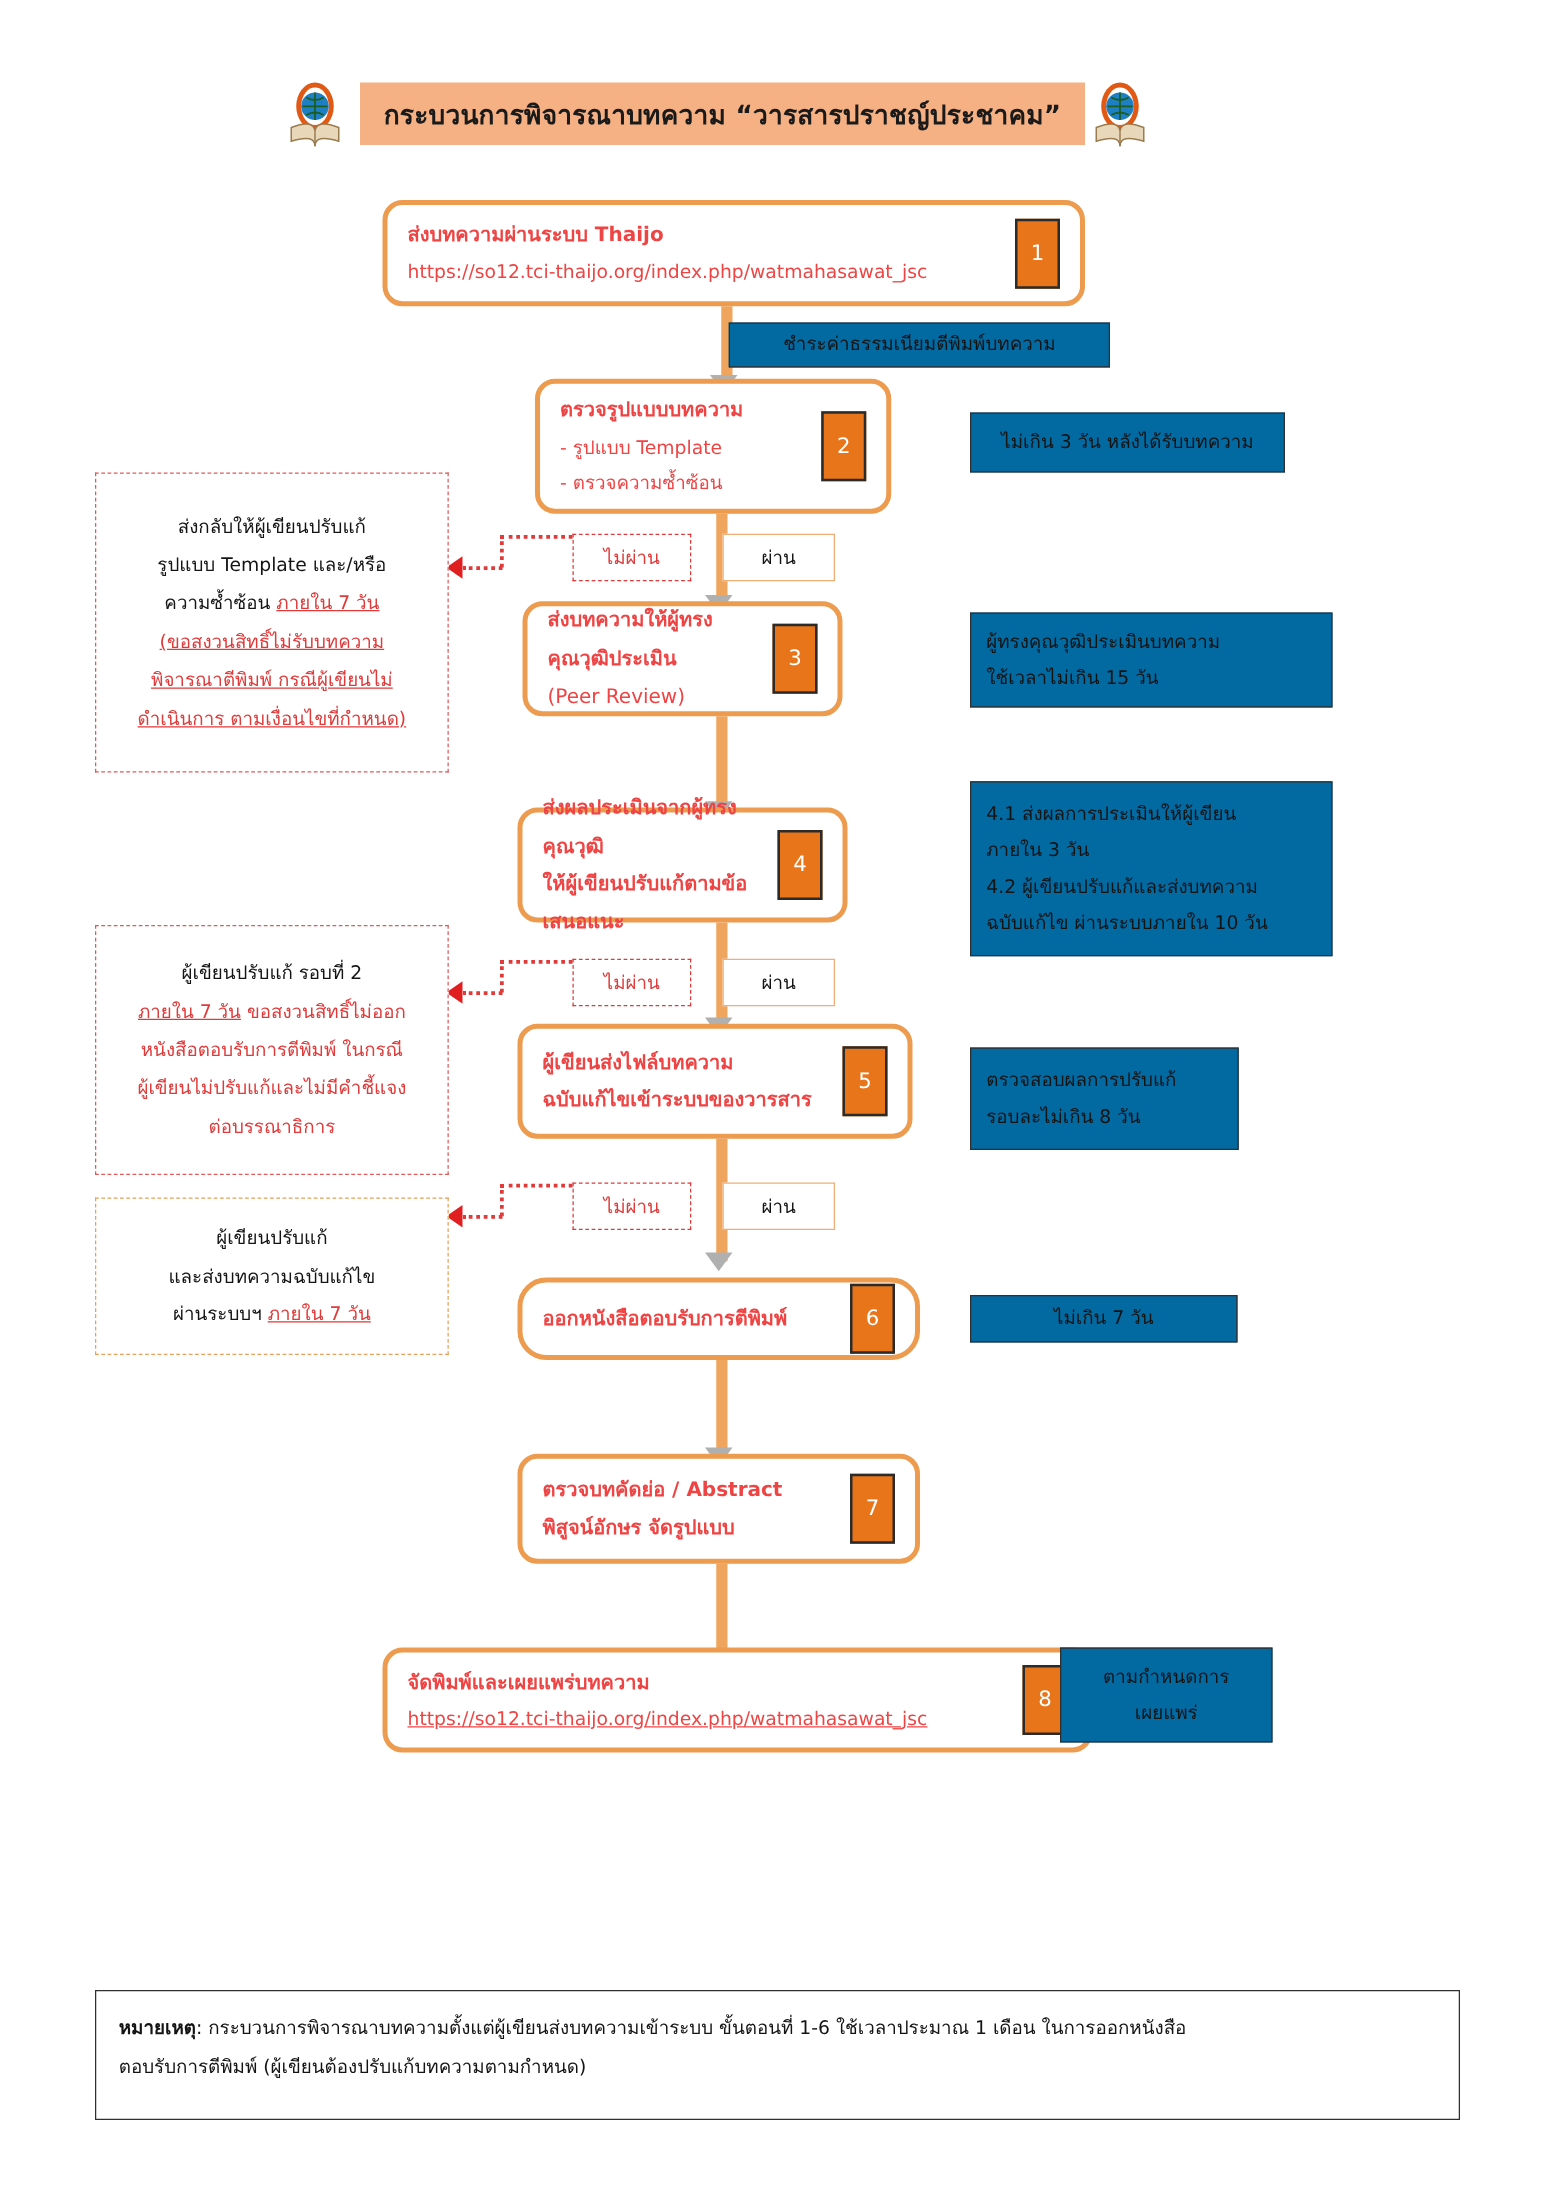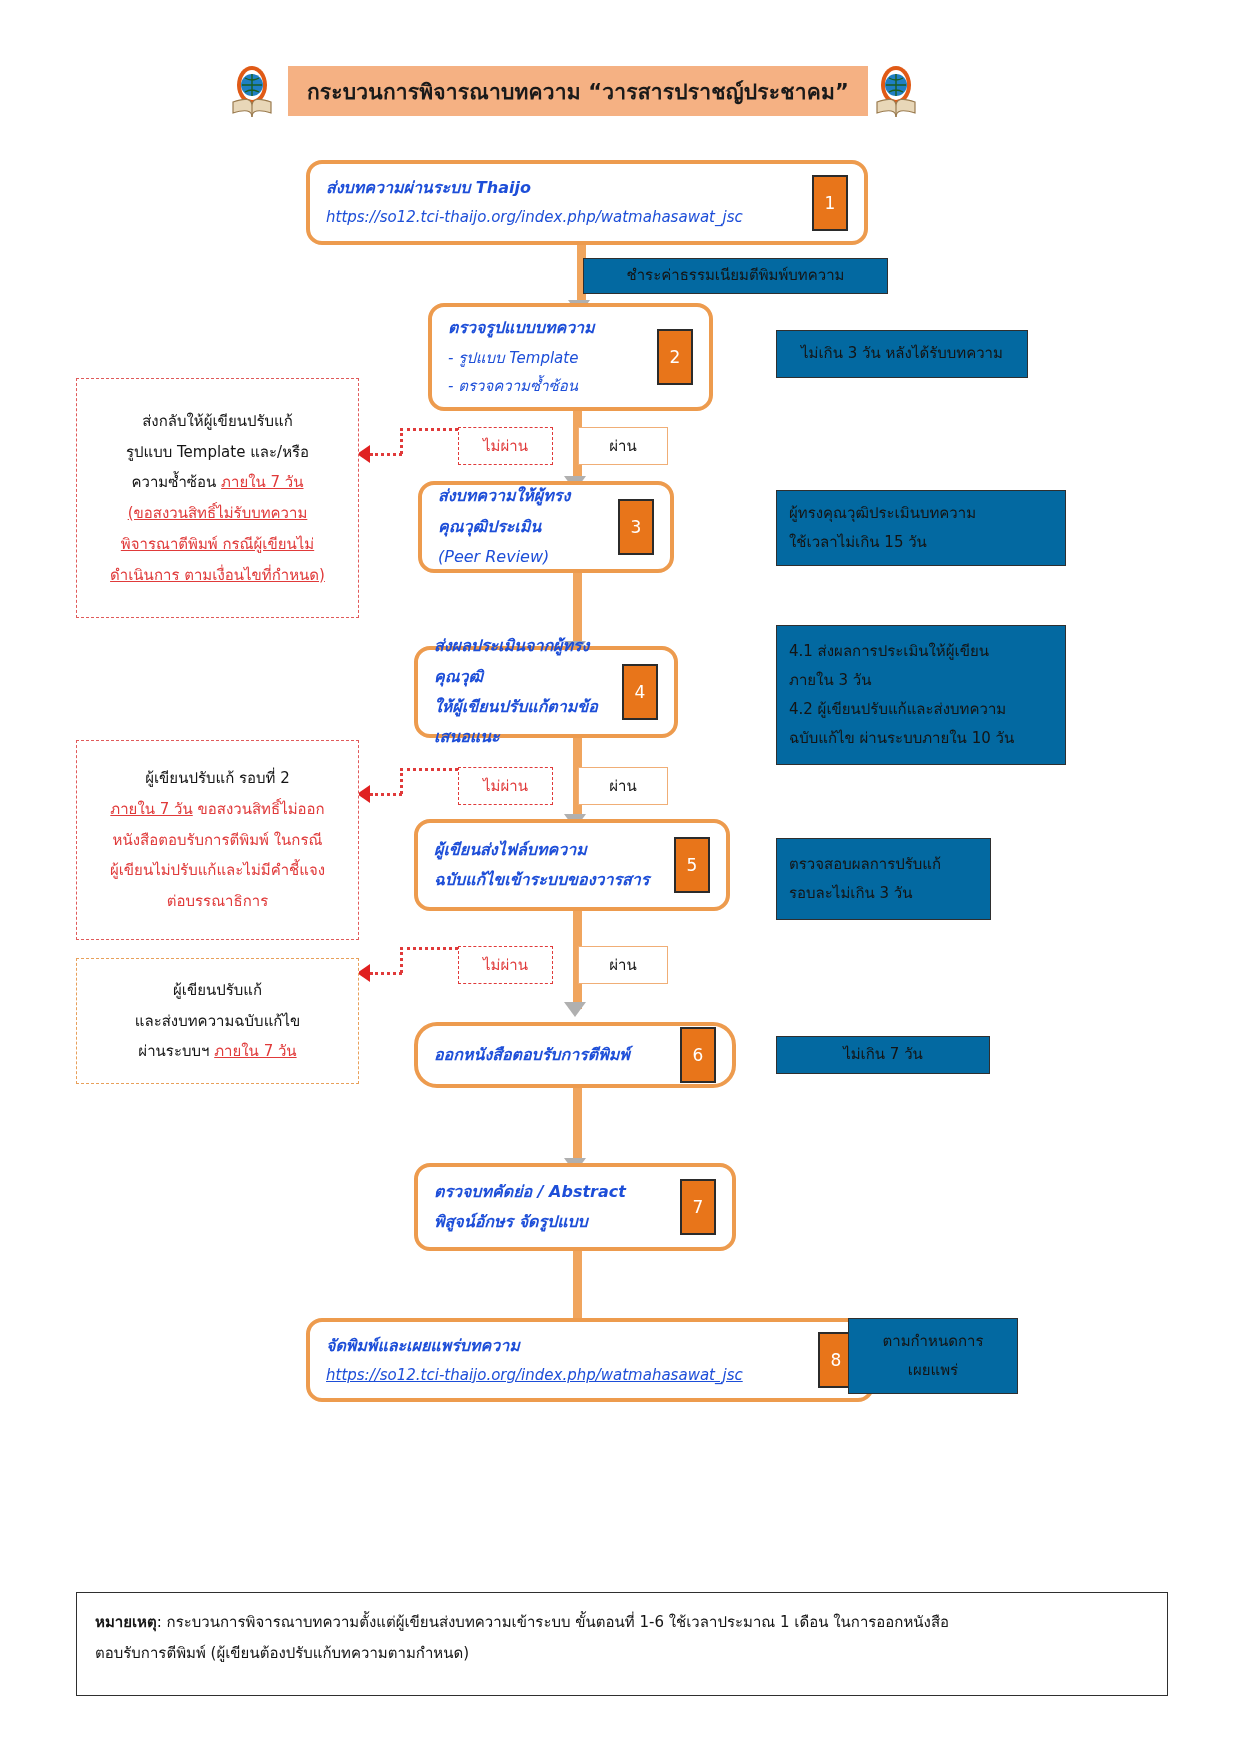--- a/index.html
+++ b/index.html
@@ -29,21 +29,21 @@
 
   
   .step {
     border:4px solid #ED9B4E;
     border-radius:16px;
     background:#ffffff;
     display:flex; align-items:center;
     padding:10px 16px;
   }
   .step-text { flex:1; }
-  .step-line { font-size:16px; color:#1d4ed8; line-height:1.9;font-style:italic; }
+  .step-line { font-size:16px; color:#ef4444; line-height:1.9; }
   .step-line.bold { font-weight:bold; }
   .step-line.small { font-size:15px; }
   .step-num {
     width:36px; height:56px;
     background:#E8751A;
     border:2px solid #2b2b2b;
     color:#ffffff;
     font-size:17px;
     display:flex; align-items:center; justify-content:center;
     margin-left:8px; flex:0 0 auto;
@@ -252,21 +252,21 @@
   <div class="abs step" id="step5" style="left:414px; top:819px; width:316px; height:92px;">
     <div class="step-text">
       <div class="step-line bold">ผู้เขียนส่งไฟล์บทความ</div>
       <div class="step-line bold">ฉบับแก้ไขเข้าระบบของวารสาร</div>
     </div>
     <div class="step-num">5</div>
   </div>
 
   <div class="abs note" id="note-step5" style="left:776px; top:838px; width:215px; height:82px; flex-direction:column; align-items:flex-start; justify-content:center;">
     <div>ตรวจสอบผลการปรับแก้</div>
-    <div>รอบละไม่เกิน 3 วัน</div>
+    <div>รอบละไม่เกิน 8 วัน</div>
   </div>
 
   <div class="abs vline" style="left:573px; top:911px; height:98px;"></div>
   <div class="abs arrow-down" style="left:564px; top:1002px;"></div>
   <div class="abs lbl-pass" style="left:578px; top:946px; width:90px; height:38px;">
     <span>ผ่าน</span>
   </div>
   <div class="abs lbl-fail" style="left:458px; top:946px; width:95px; height:38px;">
     <span>ไม่ผ่าน</span>
   </div>

